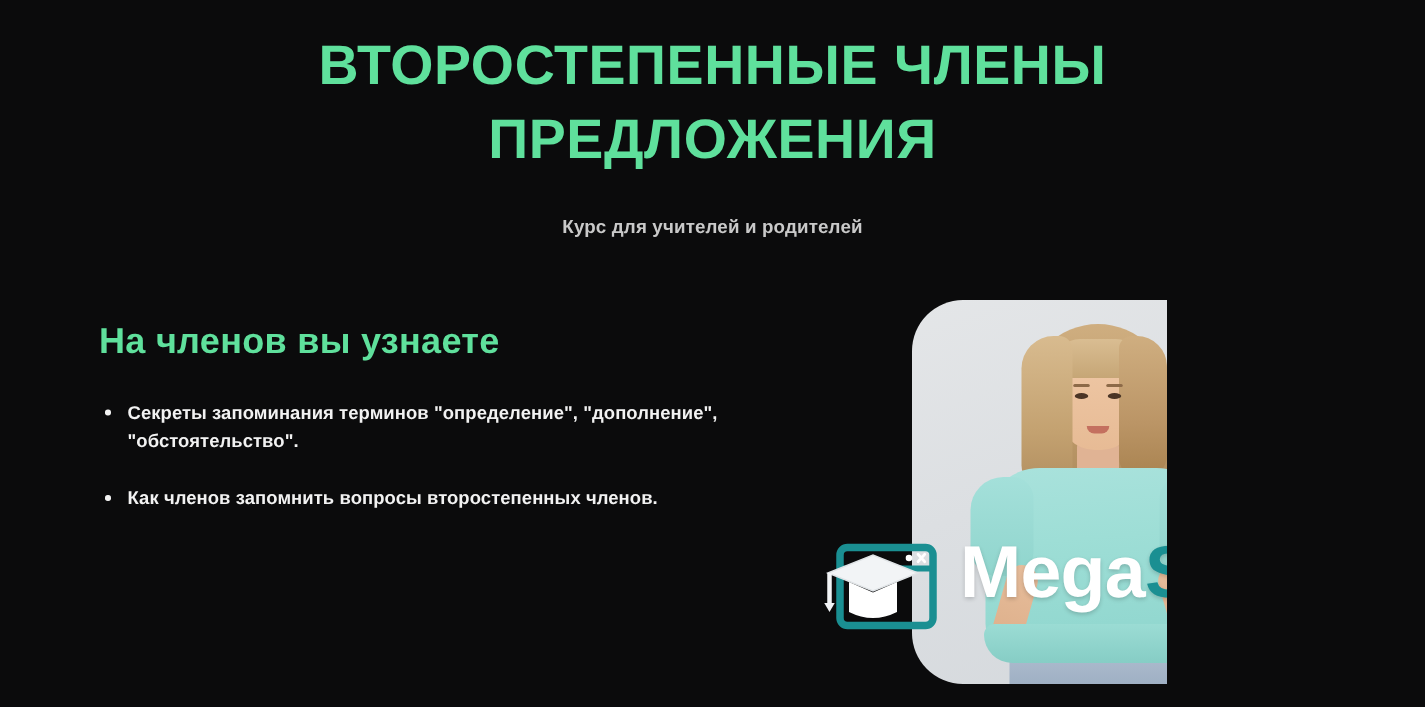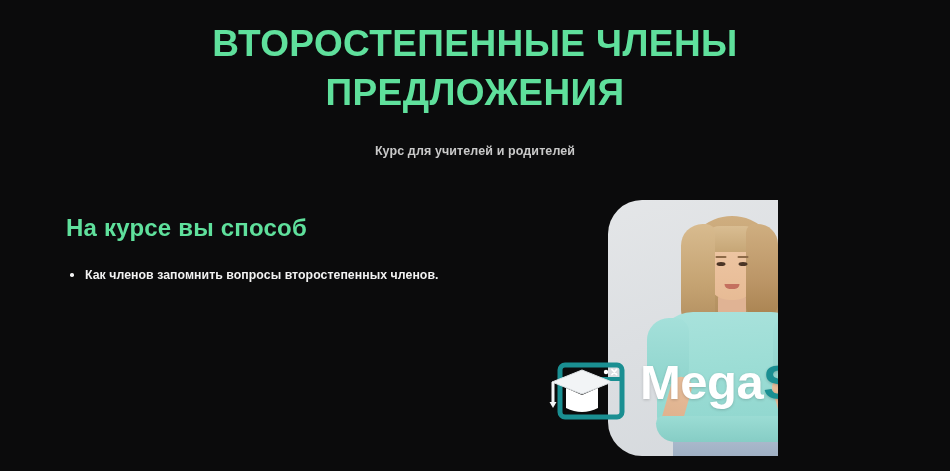--- a/index.html
+++ b/index.html
@@ -324,23 +324,24 @@
 <body>
 
 <div class="page">
 
   <div class="header">
     <h1 class="main-title">ВТОРОСТЕПЕННЫЕ ЧЛЕНЫ ПРЕДЛОЖЕНИЯ</h1>
     <div class="subtitle">Курс для учителей и родителей</div>
   </div>
 
   <div class="content">
-    <h2 class="section-heading">На курсе вы способ</h2>
+    <h2 class="section-heading">На членов вы узнаете</h2>
 
     <ul class="bullet-list">
+      <li class="bullet-item">Секреты запоминания терминов "определение", "дополнение", "обстоятельство".</li>
       <li class="bullet-item">Как членов запомнить вопросы второстепенных членов.</li>
     </ul>
   </div>
 
   <div class="photo-card">
     <div class="figure">
       <div class="fig-hair-back"></div>
       <div class="fig-neck"></div>
       <div class="fig-face"></div>
       <div class="fig-fringe"></div>

